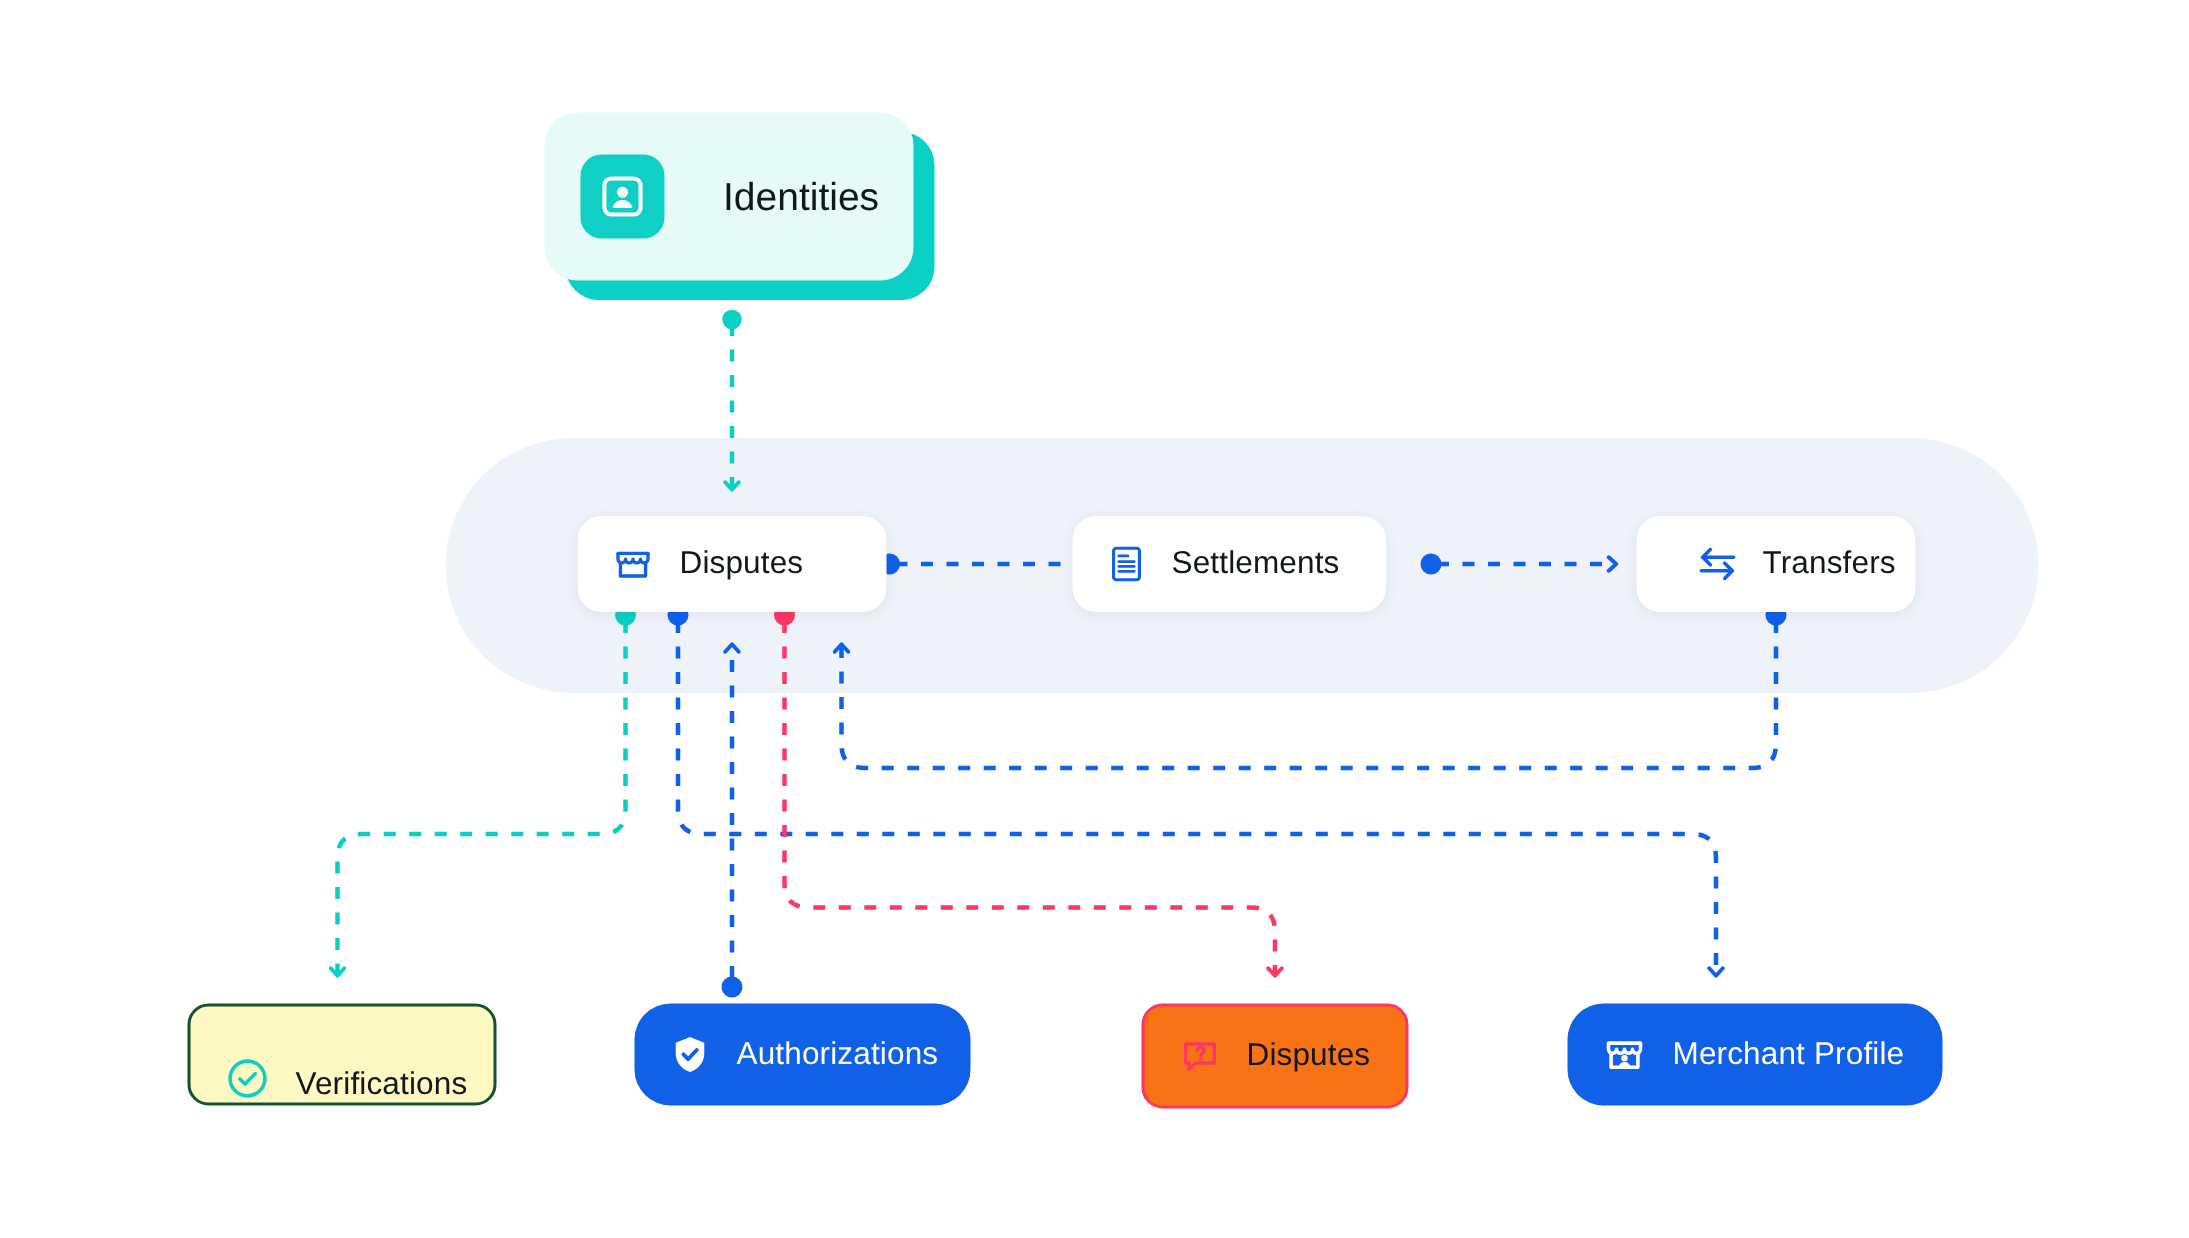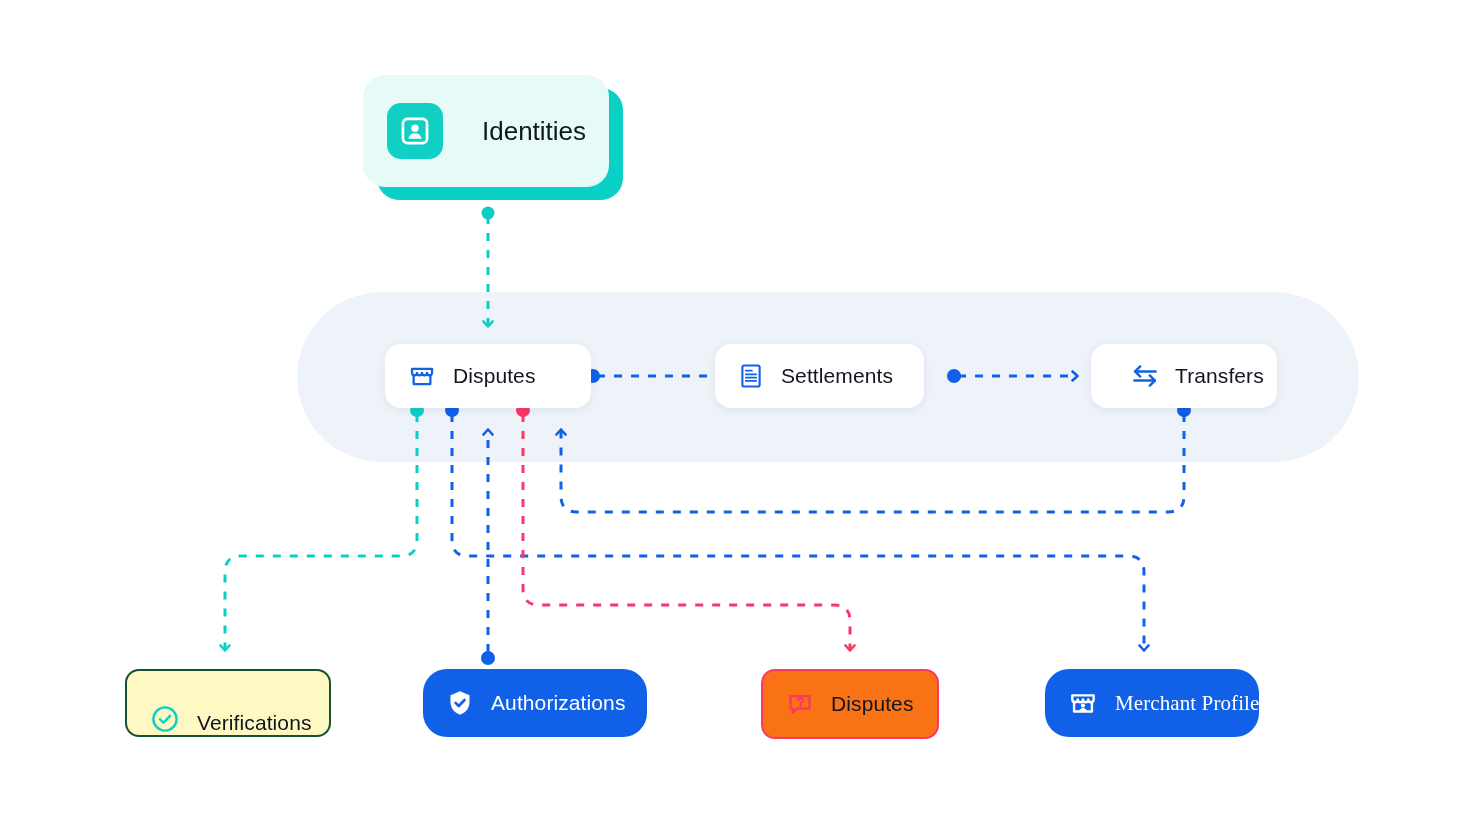--- a/index.html
+++ b/index.html
@@ -181,21 +181,21 @@
     <span class="ico">
       <svg width="30" height="30" viewBox="0 0 24 24" fill="none">
         <path d="M4.4 5.6h15.2v10.1H9.6l-3.4 3.3v-3.3H4.4z" stroke="#fa3765" stroke-width="1.8" stroke-linejoin="round"></path>
         <path d="M10.4 8.9c.2-1 1-1.6 2-1.6 1.1 0 1.9.7 1.9 1.7 0 1.4-1.8 1.4-1.8 2.9" stroke="#fa3765" stroke-width="1.7" stroke-linecap="round"></path>
         <circle cx="12.4" cy="13.6" r="1" fill="#fa3765"></circle>
       </svg>
     </span>
     <span class="lbl" style="margin-left:16px;">Disputes</span>
   </div>
 
-  <div class="node solid-blue" style="left:1045px;top:669px;width:214px;height:68px;padding:0 22px;font-family:Liberation Serif, serif;">
+  <div class="node solid-blue" style="left:1045px;top:669px;width:250px;height:68px;padding:0 22px;">
     <span class="ico">
       <svg width="32" height="32" viewBox="0 0 24 24" fill="none">
         <path d="M4 6.3h16" stroke="#ffffff" stroke-width="1.8" stroke-linecap="round"></path>
         <path d="M4 6.3v3.1c0 1.1.9 2 2 2s2-.9 2-2c0 1.1.9 2 2 2s2-.9 2-2c0 1.1.9 2 2 2s2-.9 2-2c0 1.1.9 2 2 2s2-.9 2-2V6.3" stroke="#ffffff" stroke-width="1.8" stroke-linejoin="round"></path>
         <path d="M5.3 11.4V18.4h13.4V11.4" stroke="#ffffff" stroke-width="1.8" stroke-linejoin="round"></path>
         <circle cx="12" cy="13.9" r="1.6" fill="#ffffff"></circle>
         <path d="M8.9 18.4c.4-1.7 1.6-2.6 3.1-2.6s2.7.9 3.1 2.6z" fill="#ffffff"></path>
       </svg>
     </span>
     <span class="lbl" style="margin-left:16px;">Merchant Profile</span>

